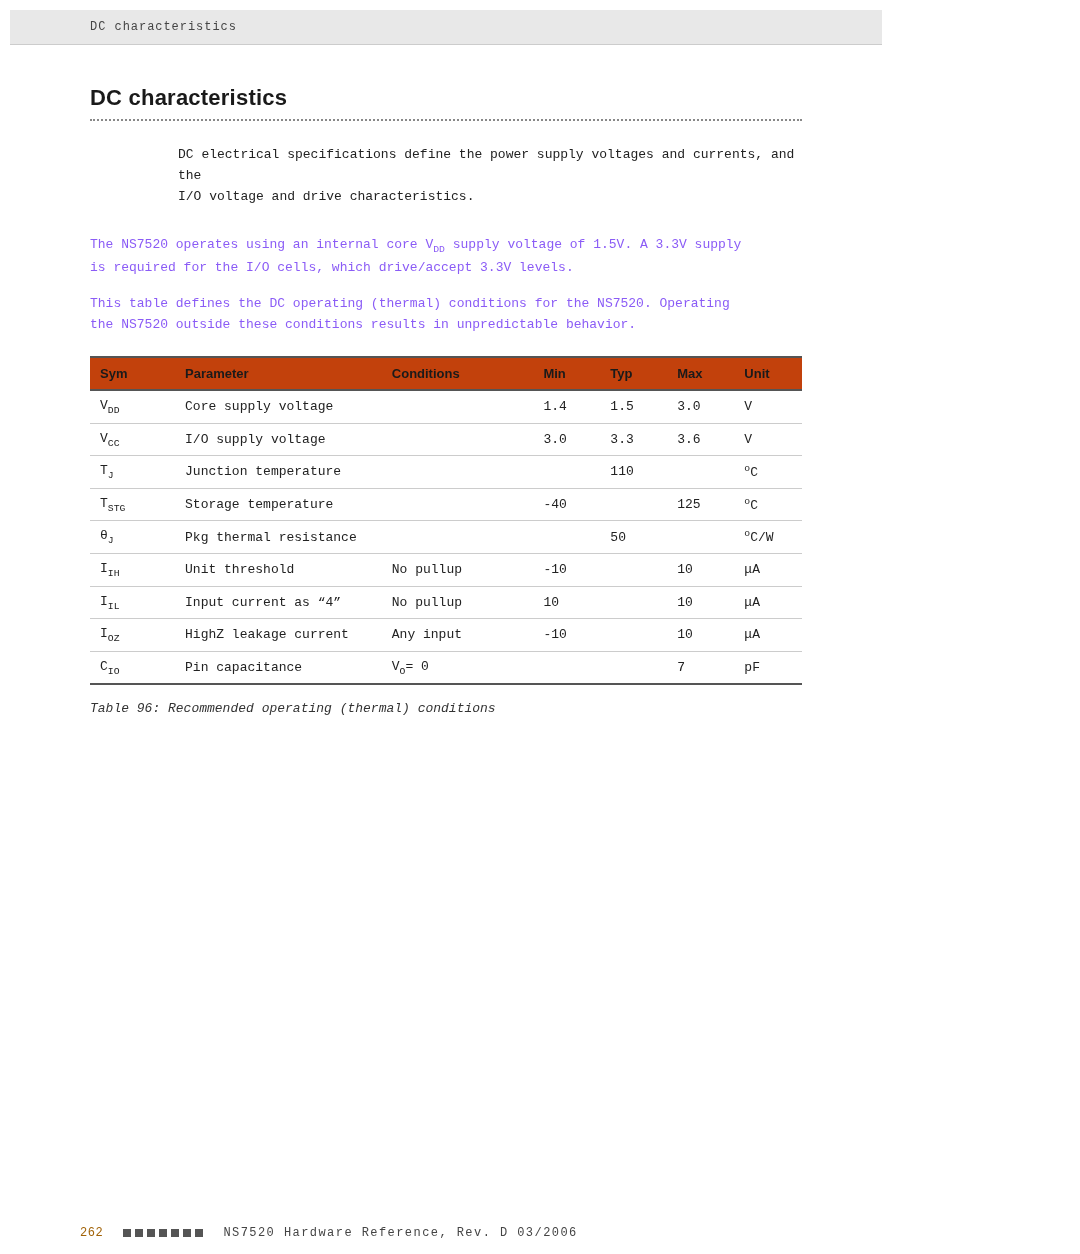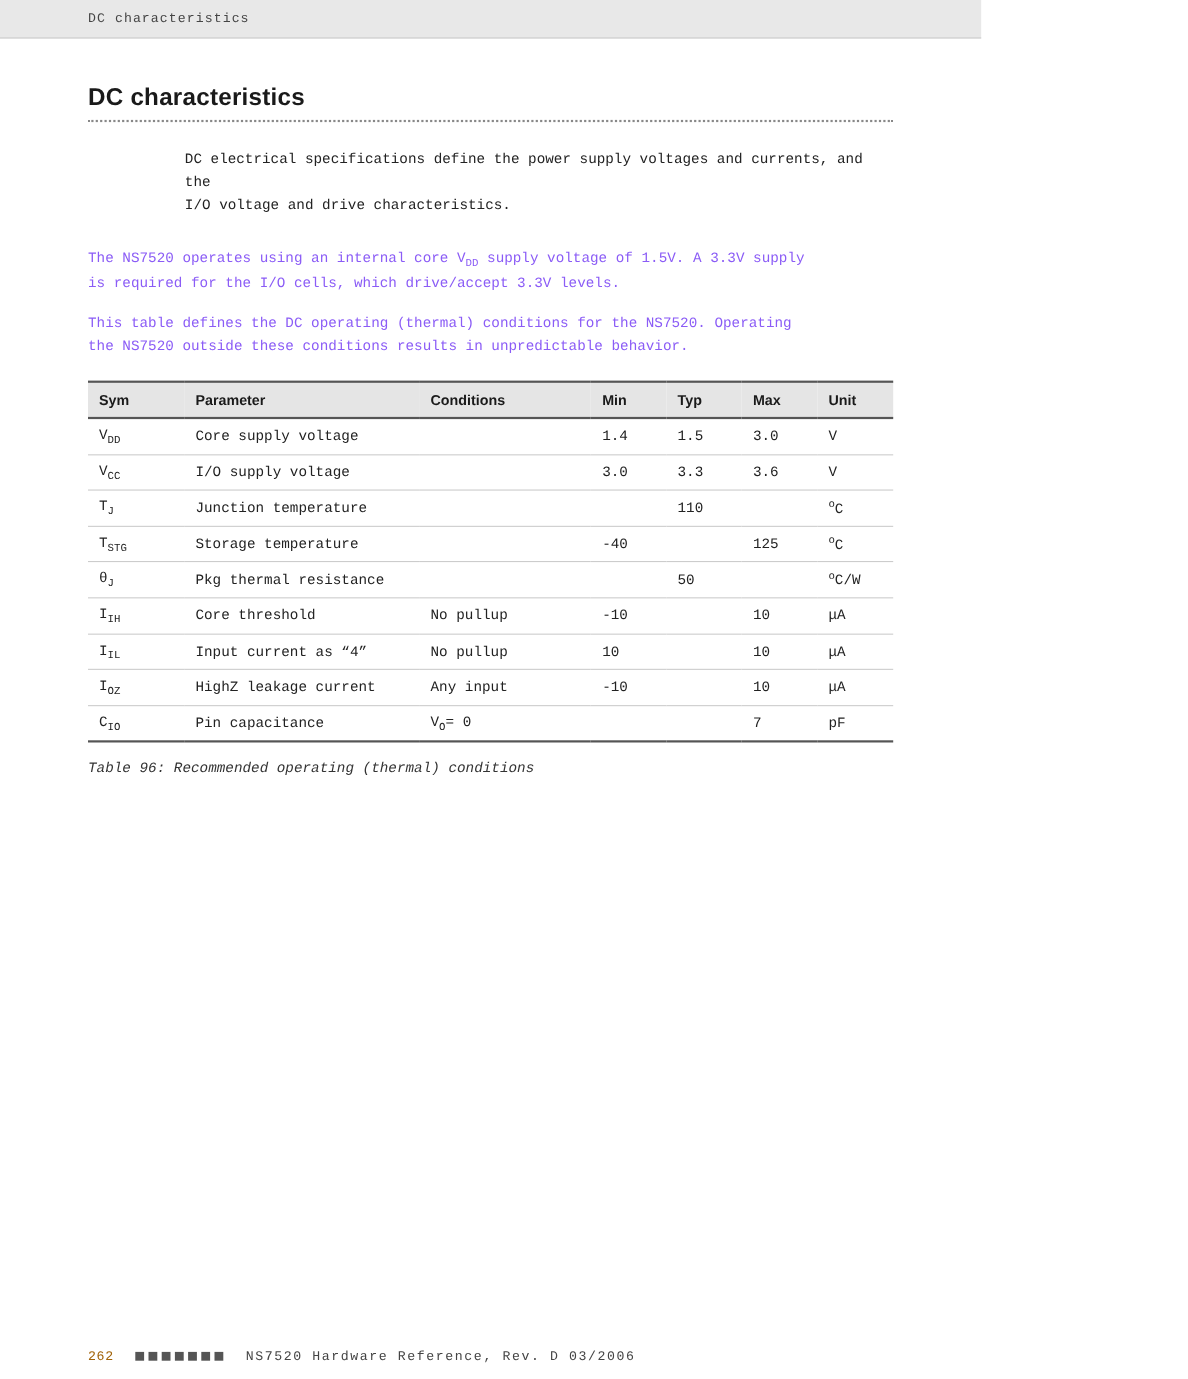--- a/index.html
+++ b/index.html
@@ -15,21 +15,21 @@
       color: #1a1a1a;
       width: 1080px;
       min-height: 1254px;
       position: relative;
     }
 
     .page-wrapper {
       width: 892px;
       min-height: 1254px;
       background: #ffffff;
-      padding: 0;
+      padding: 10px;
       position: relative;
     }
 
     
     .header-bar {
       background: #e8e8e8;
       padding: 10px 80px;
       font-size: 12px;
       color: #444;
       letter-spacing: 0.08em;
@@ -96,21 +96,21 @@
     .data-table {
       width: 100%;
       border-collapse: collapse;
       font-family: 'Courier New', Courier, monospace;
       font-size: 13px;
     }
 
     .data-table thead tr {
       border-top: 2px solid #555;
       border-bottom: 2px solid #555;
-      background: #e5e5e5;
+      background: #c2410c;
     }
 
     .data-table thead th {
       padding: 8px 10px;
       text-align: left;
       font-weight: bold;
       font-family: Arial, sans-serif;
       font-size: 13px;
       color: #1a1a1a;
     }
@@ -277,21 +277,21 @@
               <td>θ<sub>J</sub></td>
               <td>Pkg thermal resistance</td>
               <td></td>
               <td></td>
               <td>50</td>
               <td></td>
               <td><sup>o</sup>C/W</td>
             </tr>
             <tr>
               <td>I<sub>IH</sub></td>
-              <td>Core threshold</td>
+              <td>Unit threshold</td>
               <td>No pullup</td>
               <td>-10</td>
               <td></td>
               <td>10</td>
               <td>μA</td>
             </tr>
             <tr>
               <td>I<sub>IL</sub></td>
               <td>Input current as “4”</td>
               <td>No pullup</td>

